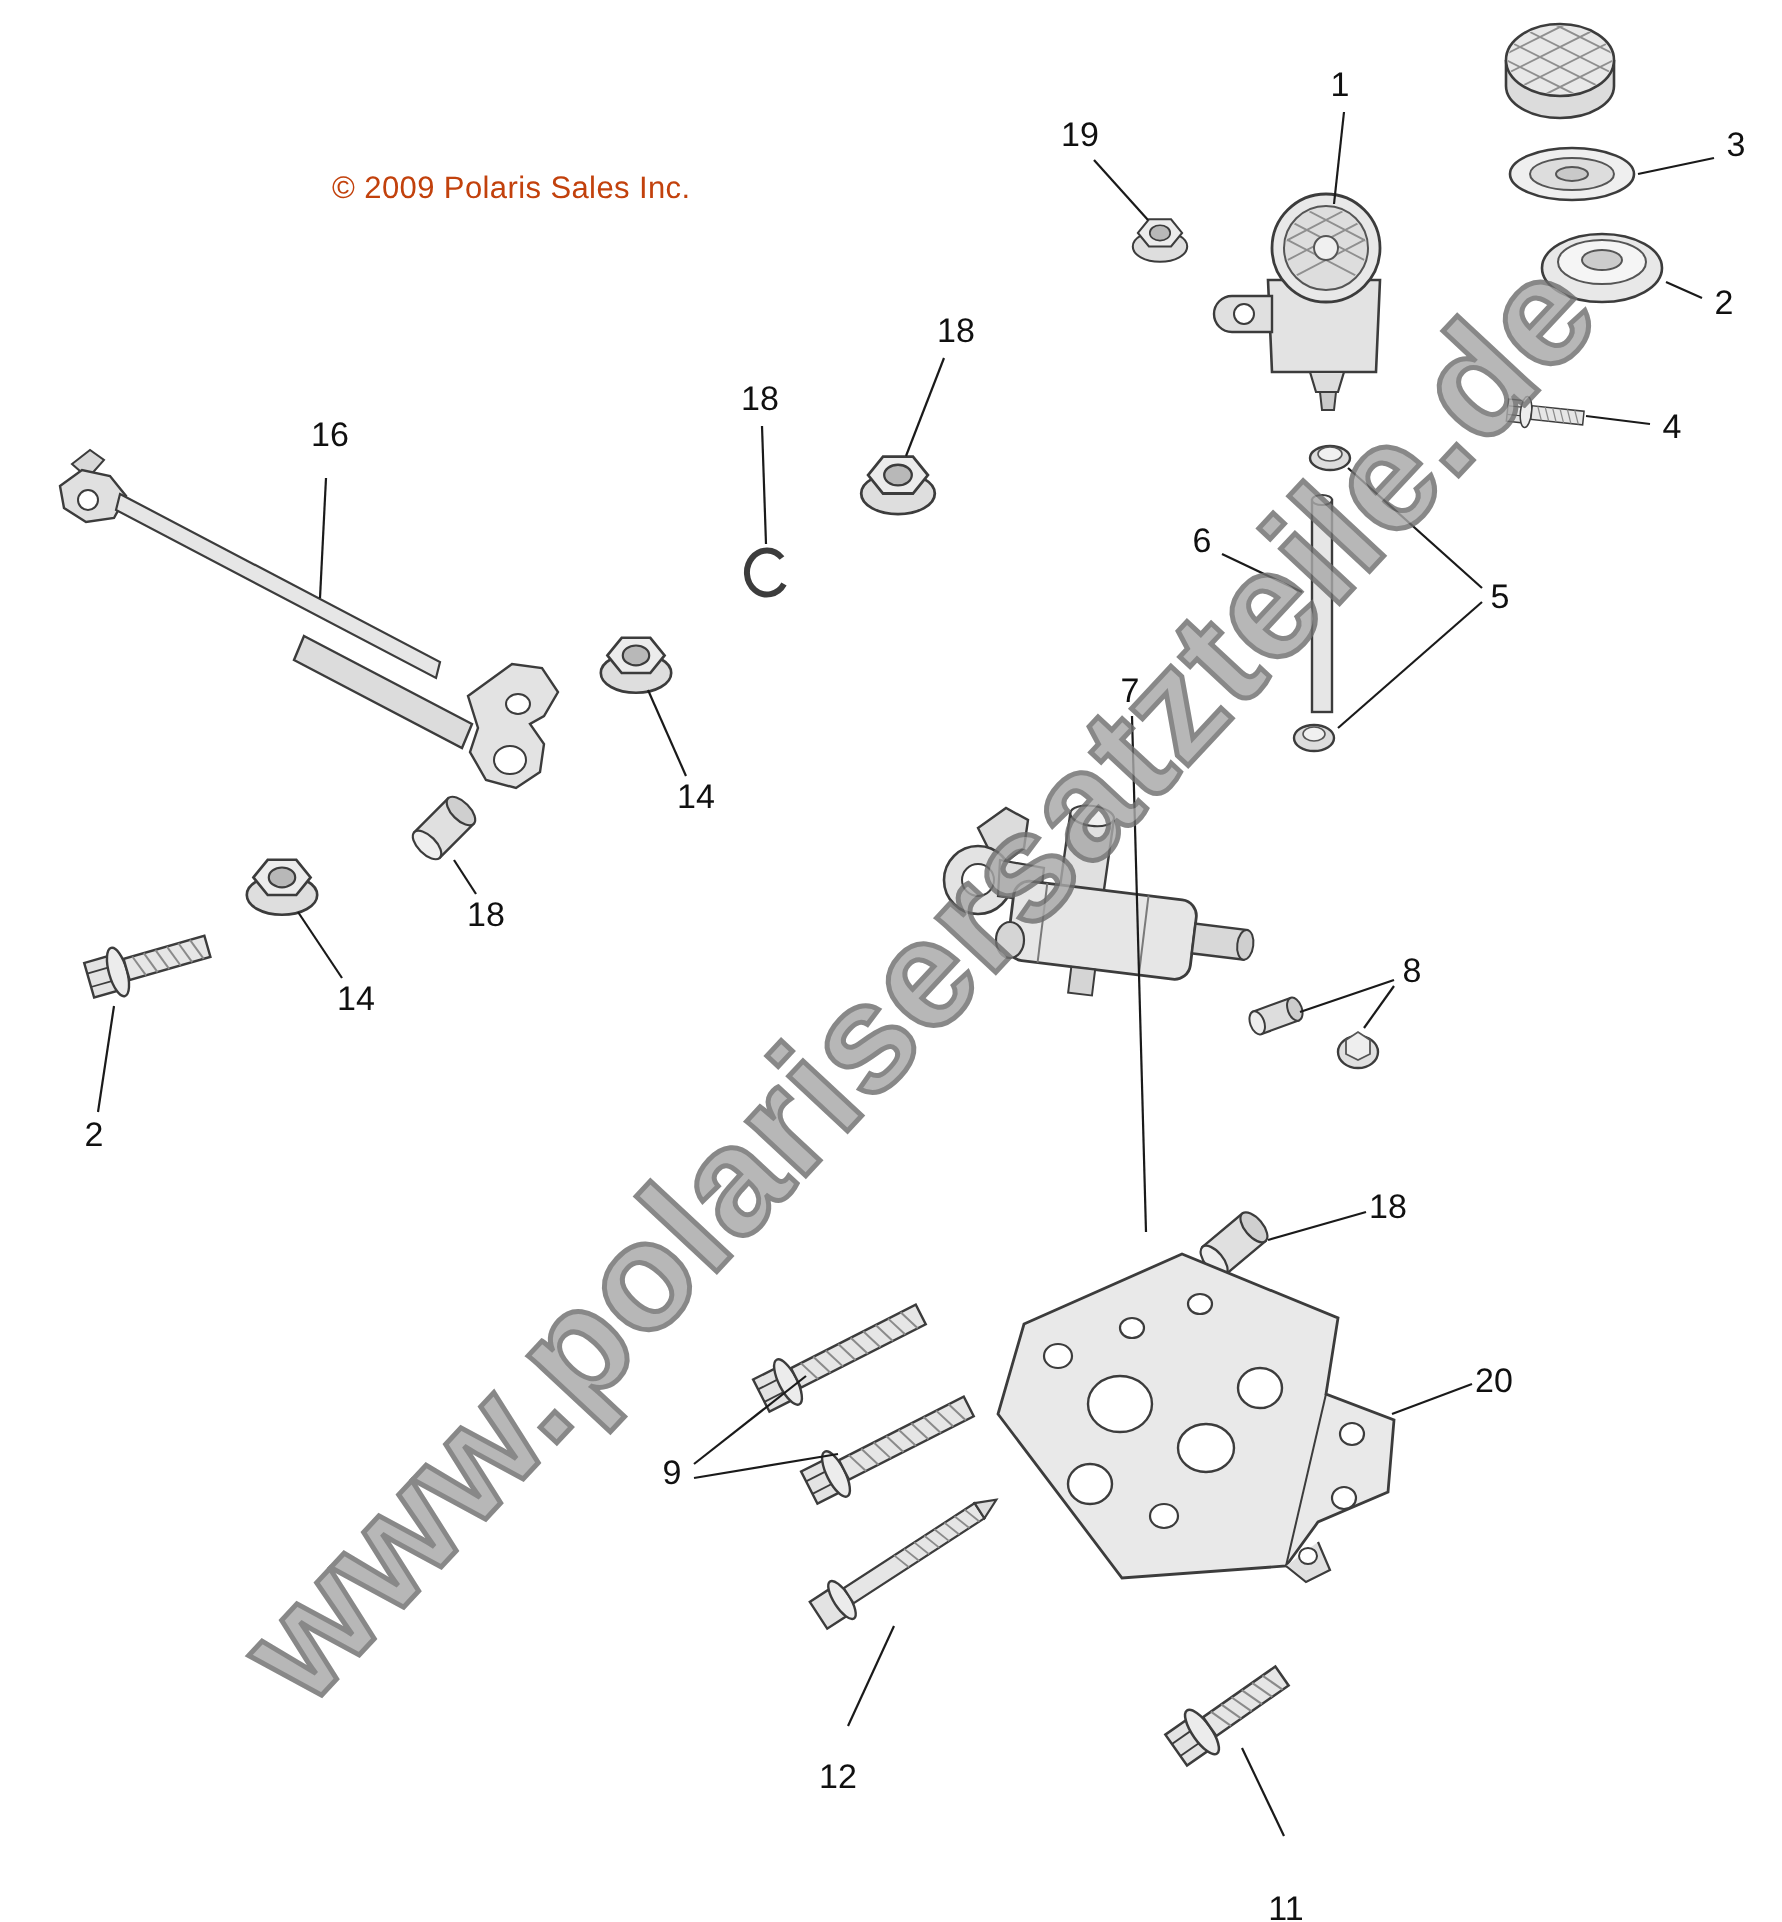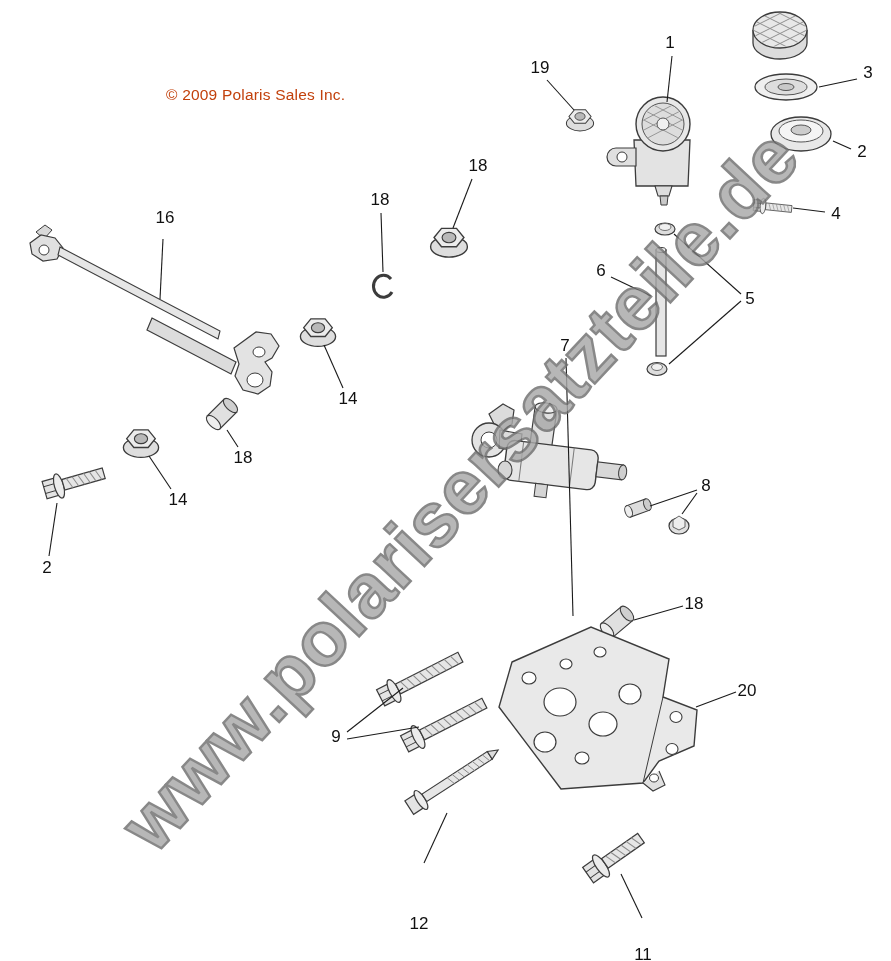--- a/index.html
+++ b/index.html
@@ -294,21 +294,21 @@
   <div class="callout" style="left:862px;top:152px">2</div>
   <div class="callout" style="left:868px;top:73px">3</div>
   <div class="callout" style="left:836px;top:214px">4</div>
   <div class="callout" style="left:750px;top:299px">5</div>
   <div class="callout" style="left:601px;top:271px">6</div>
   <div class="callout" style="left:565px;top:346px">7</div>
   <div class="callout" style="left:706px;top:486px">8</div>
   <div class="callout" style="left:336px;top:737px">9</div>
   <div class="callout" style="left:747px;top:691px">20</div>
   <div class="callout" style="left:643px;top:955px">11</div>
-  <div class="callout" style="left:419px;top:924px">12</div>
+  <div class="callout" style="left:419px;top:889px">12</div>
   <div class="callout" style="left:478px;top:166px">18</div>
   <div class="callout" style="left:348px;top:399px">14</div>
   <div class="callout" style="left:178px;top:500px">14</div>
   <div class="callout" style="left:380px;top:200px">18</div>
   <div class="callout" style="left:165px;top:218px">16</div>
   <div class="callout" style="left:47px;top:568px">2</div>
   <div class="callout" style="left:243px;top:458px">18</div>
   <div class="callout" style="left:694px;top:604px">18</div>
   <div class="callout" style="left:540px;top:68px">19</div>
 

